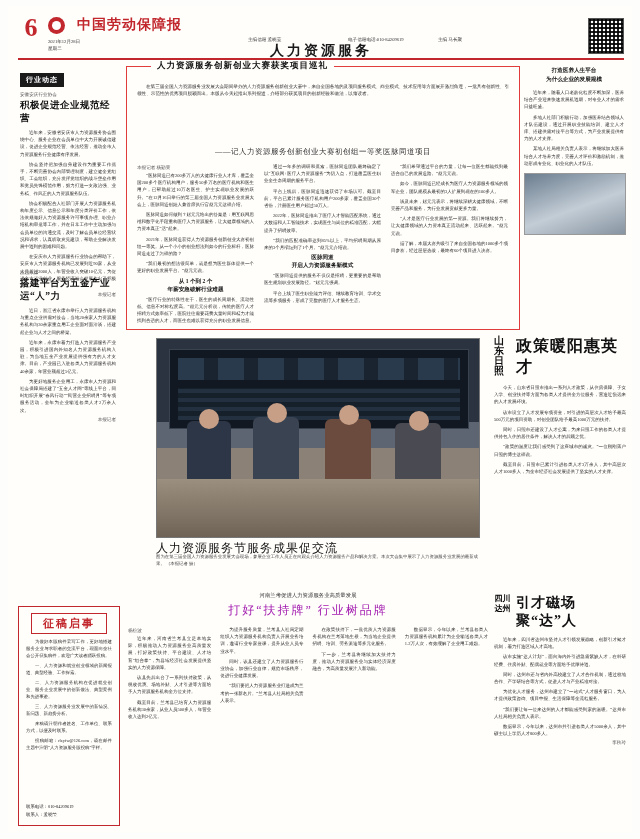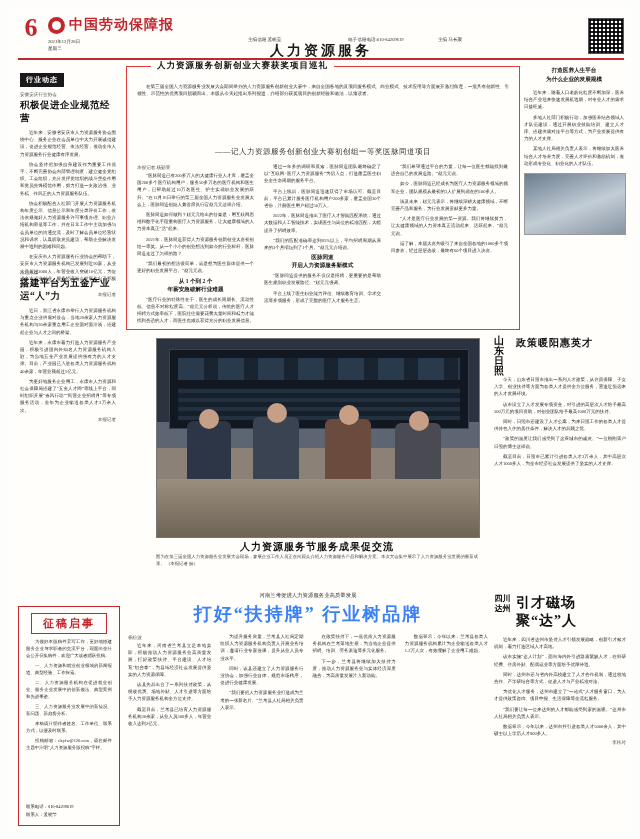--- a/index.html
+++ b/index.html
@@ -3,21 +3,21 @@
 <meta charset="utf-8">
 <style>
   html,body{margin:0;padding:0;background:#b8b8b8;}
   body{font-family:"Liberation Serif",serif;}
   .page{position:relative;width:640px;height:839px;background:#fdfdfb;overflow:hidden;}
   .sheet{position:absolute;left:8px;top:6px;width:624px;height:826px;background:#fffefb;}
 
   
   .masthead{position:absolute;left:10px;top:8px;width:606px;height:44px;border-bottom:2px solid #c1272d;}
   .page-no{position:absolute;left:0;top:0;width:26px;height:28px;color:#c1272d;font-size:26px;font-weight:bold;line-height:28px;text-align:center;font-family:"Liberation Serif",serif;}
-  .logo-wrap{position:absolute;left:30px;top:2px;display:flex;align-items:center;gap:4px;}
+  .logo-wrap{position:absolute;left:30px;top:2px;display:flex;align-items:center;gap:12px;}
   .logo-mark{width:17px;height:17px;border-radius:50%;background:#c1272d;position:relative;}
   .logo-mark:after{content:"";position:absolute;left:4px;top:4px;width:9px;height:9px;border-radius:50%;background:#fff;}
   .logo-text{font-size:14px;font-weight:bold;color:#c1272d;letter-spacing:1px;}
   .issue-meta{position:absolute;left:30px;top:24px;font-size:4.6px;color:#333;line-height:7px;}
   .meta-col{position:absolute;top:22px;font-size:4.6px;color:#333;line-height:7px;}
   .m1{left:230px;} .m2{left:330px;} .m3{left:420px;}
   .section-title{position:absolute;left:0;right:0;top:28px;text-align:center;font-size:14px;font-weight:bold;letter-spacing:3px;color:#1a1a1a;}
   .qr{position:absolute;right:0;top:4px;width:34px;height:34px;background:
      repeating-linear-gradient(90deg,#222 0 2px,#fff 2px 4px),
      repeating-linear-gradient(0deg,#222 0 2px,transparent 2px 4px);
@@ -60,34 +60,34 @@
   .photo .screen{position:absolute;left:12px;top:10px;width:298px;height:78px;background:#121821;border:1px solid #39424f;}
   .photo .screen:before{content:"";position:absolute;left:8px;top:8px;right:8px;height:22px;background:repeating-linear-gradient(90deg,#2a3a4d 0 26px,#1a2430 26px 40px);}
   .photo .screen:after{content:"";position:absolute;left:8px;top:38px;right:8px;bottom:8px;background:repeating-linear-gradient(0deg,#223040 0 4px,#16202b 4px 9px);}
   .photo .table{position:absolute;left:0;right:0;bottom:0;height:58px;background:linear-gradient(180deg,#9b907f,#6f6356);}
   .photo .p1,.photo .p2,.photo .p3,.photo .p4{position:absolute;bottom:54px;border-radius:6px 6px 0 0;}
   .photo .p1{left:30px;width:44px;height:62px;background:#2d3646;}
   .photo .p2{left:96px;width:46px;height:66px;background:#3a4352;}
   .photo .p3{left:168px;width:46px;height:64px;background:#6c4b3f;}
   .photo .p4{left:238px;width:46px;height:60px;background:#4a4a52;}
   .photo .head{position:absolute;width:20px;height:20px;border-radius:50%;background:#c79f86;}
-  .caption{position:absolute;left:148px;top:534px;width:322px;text-align:center;font-size:10px;font-weight:bold;color:#111;letter-spacing:1px;}
+  .caption{position:absolute;left:148px;top:534px;width:322px;font-size:12px;font-weight:normal;color:#111;letter-spacing:1px;}
   .photo-note{position:absolute;left:148px;top:548px;width:322px;font-size:4.4px;line-height:6.8px;color:#444;text-align:justify;}
 
   
   .lowmid{position:absolute;left:120px;top:586px;width:360px;}
   .lowmid-kicker{text-align:center;font-size:5.4px;color:#333;margin-bottom:3px;}
-  .lowmid-title{text-align:center;font-size:18px;font-weight:bold;color:#3b82f6;letter-spacing:2px;}
+  .lowmid-title{text-align:center;font-size:12px;font-weight:normal;color:#a21caf;letter-spacing:2px;}
   .lowmid-cols{display:flex;gap:9px;margin-top:7px;}
   .lowmid-cols .c{width:84px;}
 
   
   .sd{position:absolute;left:486px;top:330px;width:132px;}
   .sd .loc{float:left;width:17px;font-size:10px;font-weight:bold;color:#111;line-height:10px;text-align:left;}
-  .sd .t{margin-left:22px;font-size:10px;font-weight:bold;letter-spacing:1px;color:#111;}
+  .sd .t{margin-left:22px;font-size:16px;font-weight:bold;letter-spacing:1px;color:#111;}
   .sc{position:absolute;left:486px;top:588px;width:132px;}
   .sc .t{margin-left:22px;font-size:14px;font-weight:bold;letter-spacing:1px;color:#111;}
   .rtxt{font-size:4.5px;line-height:7.2px;color:#2b2b2b;text-align:justify;margin-top:6px;}
   .rtxt p{margin:0 0 3px;text-indent:9px;}
 </style>
 </head>
 <body>
 
 <div class="page">
   <div class="sheet">

